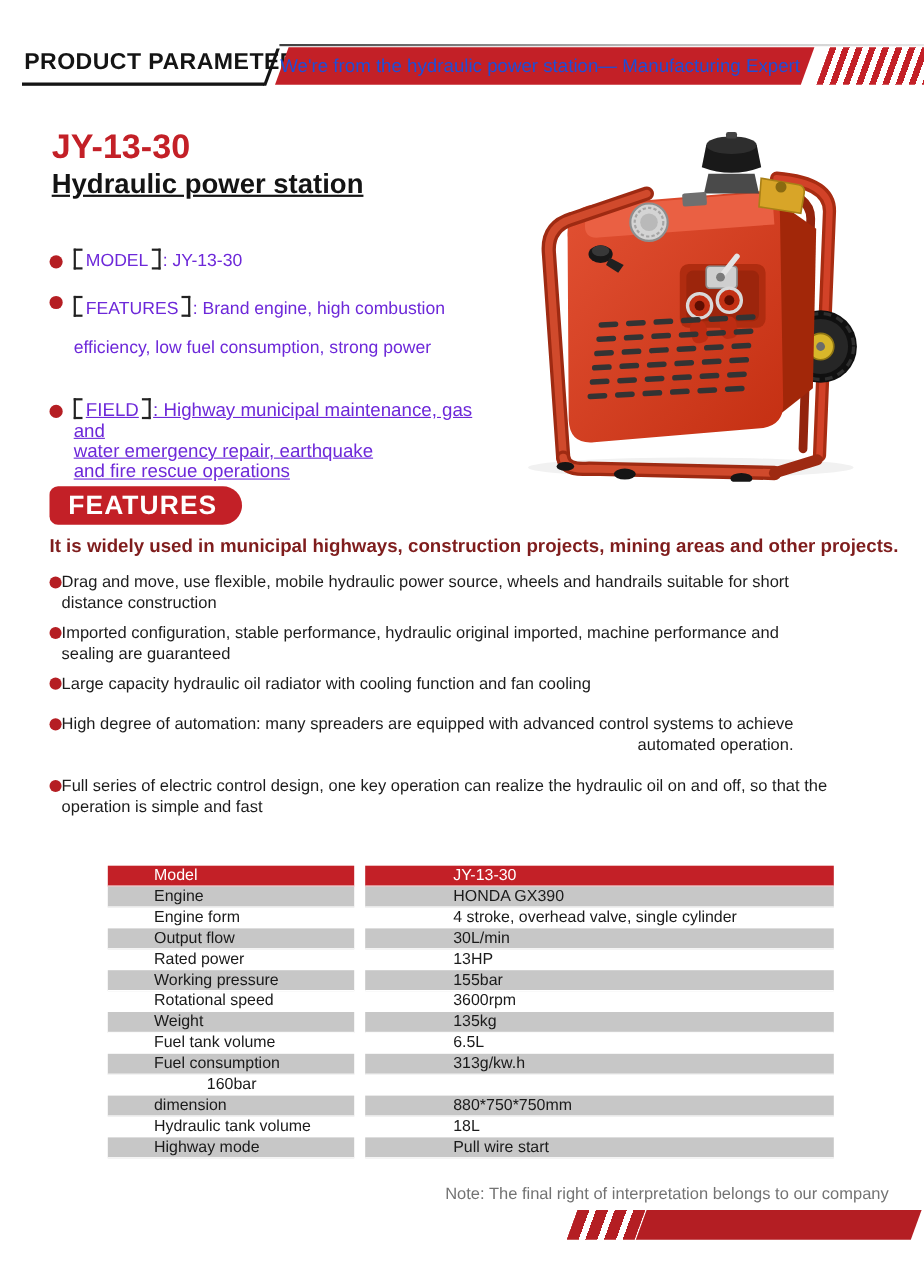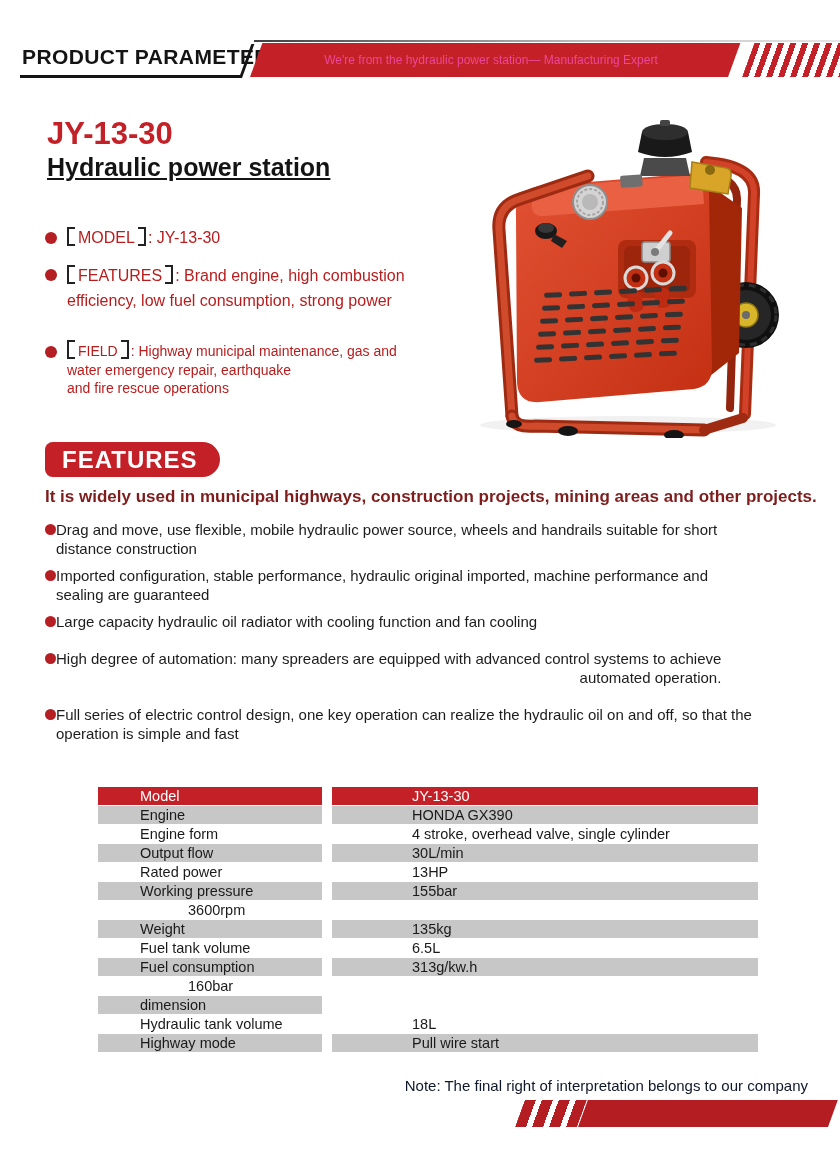--- a/index.html
+++ b/index.html
@@ -9,36 +9,36 @@
   
   .hdr-title{position:absolute;left:22px;top:45px;font-size:21px;font-weight:bold;color:#141414;letter-spacing:.4px;}
   .hdr-underline{position:absolute;left:20px;top:75px;width:220px;height:3px;background:#141414;}
   .hdr-slash{position:absolute;left:239px;top:44px;width:3px;height:34px;background:#141414;
              transform:skewX(-20deg);transform-origin:0 100%;}
   .hdr-grayline{position:absolute;left:254px;top:40px;width:586px;height:2px;
                 background:linear-gradient(to right,#3f3f3f,#b9b9b9 55%,#e6e6e6);}
   .hdr-banner-bg{position:absolute;left:250px;top:43px;width:478px;height:34px;background:#c32027;
                  transform:skewX(-20deg);transform-origin:0 100%;}
   .hdr-banner-text{position:absolute;left:252px;top:43px;width:478px;height:34px;line-height:34px;
-                   text-align:center;color:#ec4899;font-size:12px;}
+                   text-align:center;color:#1d4ed8;font-size:17px;}
   .hdr-stripes{position:absolute;left:742px;top:43px;width:110px;height:34px;
                transform:skewX(-20deg);transform-origin:0 100%;
                background:repeating-linear-gradient(90deg,#c32027 0 6px,rgba(0,0,0,0) 6px 12px);}
 
   
   .model-title{position:absolute;left:47px;top:116px;font-size:31px;font-weight:bold;color:#c32027;}
   .product-name{position:absolute;left:47px;top:153px;font-size:25px;font-weight:bold;color:#141414;text-decoration:underline;}
 
   
   .pb-list{position:absolute;left:45px;top:226px;width:415px;}
   .pb-item{display:flex;gap:10px;margin-bottom:13px;}
   .pb-item:nth-of-type(2){margin-bottom:27px;}
-  .pb-text{font-size:16px;line-height:24px;color:#b91c1c;white-space:pre-line;}
-  .pb-item:nth-of-type(2) .pb-text{line-height:25px;}
-  .pb-item:nth-of-type(3) .pb-text{line-height:18.5px;font-size:14px;}
+  .pb-text{font-size:16px;line-height:24px;color:#6d28d9;white-space:pre-line;}
+  .pb-item:nth-of-type(2) .pb-text{line-height:36px;}
+  .pb-item:nth-of-type(3) .pb-text{line-height:18.5px;font-size:17px;text-decoration:underline;}
   .dot{width:12px;height:12px;border-radius:50%;background:#b51e23;flex:none;margin-top:6px;}
   .bk{display:inline-block;width:6px;height:15px;border:2.5px solid #222;vertical-align:-3px;}
   .bk-l{border-right:none;margin-right:3px;}
   .bk-r{border-left:none;margin-left:3px;margin-right:2px;}
 
   
   .feat-banner{position:absolute;left:45px;top:442px;height:35px;padding:0 22px 0 17px;background:#c32027;
                border-radius:8px 18px 18px 8px;color:#fff;font-weight:bold;font-size:24px;line-height:35px;letter-spacing:1px;}
   .feat-intro{position:absolute;left:45px;top:487px;font-size:17px;font-weight:bold;color:#7f1d1d;}
   .feat-list{position:absolute;left:45px;top:520px;width:770px;}
@@ -50,21 +50,21 @@
   
   .spec-table{position:absolute;left:98px;top:787px;width:660px;font-size:14.5px;}
   .st-row{display:flex;height:19px;line-height:18px;}
   .td1{width:224px;padding-left:42px;box-sizing:border-box;border-bottom:1px solid #fff;}
   .td2{flex:1;margin-left:10px;padding-left:80px;box-sizing:border-box;border-bottom:1px solid #fff;}
   .st-head .td1,.st-head .td2{background:#c32027;color:#fff;}
   .st-body .st-row:nth-of-type(odd) .td1,
   .st-body .st-row:nth-of-type(odd) .td2{background:#c7c7c7;}
 
   
-  .note{position:absolute;right:32px;top:1077px;font-size:15px;color:#0f172a;}
+  .note{position:absolute;right:32px;top:1077px;font-size:15px;color:#737373;}
   .bot-stripes{position:absolute;left:515px;top:1100px;width:62px;height:27px;
                transform:skewX(-20deg);transform-origin:0 100%;
                background:repeating-linear-gradient(90deg,#b41e23 0 11px,rgba(0,0,0,0) 11px 17px);}
   .bot-bar{position:absolute;left:578px;top:1100px;width:250px;height:27px;background:#b41e23;
            transform:skewX(-20deg);transform-origin:0 100%;}
 
   .product-photo{position:absolute;left:458px;top:118px;width:335px;height:320px;}
 </style>
 </head>
 <body>
@@ -243,20 +243,21 @@
           <div class="td1">Rated power</div>
           <div class="td2">13HP</div>
         </div>
 
         <div class="st-row">
           <div class="td1">Working pressure</div>
           <div class="td2">155bar</div>
         </div>
 
         <div class="st-row">
+          <div class="td1">Rotational speed</div>
           <div class="td2">3600rpm</div>
         </div>
 
         <div class="st-row">
           <div class="td1">Weight</div>
           <div class="td2">135kg</div>
         </div>
 
         <div class="st-row">
           <div class="td1">Fuel tank volume</div>
@@ -267,20 +268,21 @@
           <div class="td1">Fuel consumption</div>
           <div class="td2">313g/kw.h</div>
         </div>
 
         <div class="st-row">
           <div class="td2">160bar</div>
         </div>
 
         <div class="st-row">
           <div class="td1">dimension</div>
+          <div class="td2">880*750*750mm</div>
         </div>
 
         <div class="st-row">
           <div class="td1">Hydraulic tank volume</div>
           <div class="td2">18L</div>
         </div>
 
         <div class="st-row">
           <div class="td1">Highway mode</div>
           <div class="td2">Pull wire start</div>

